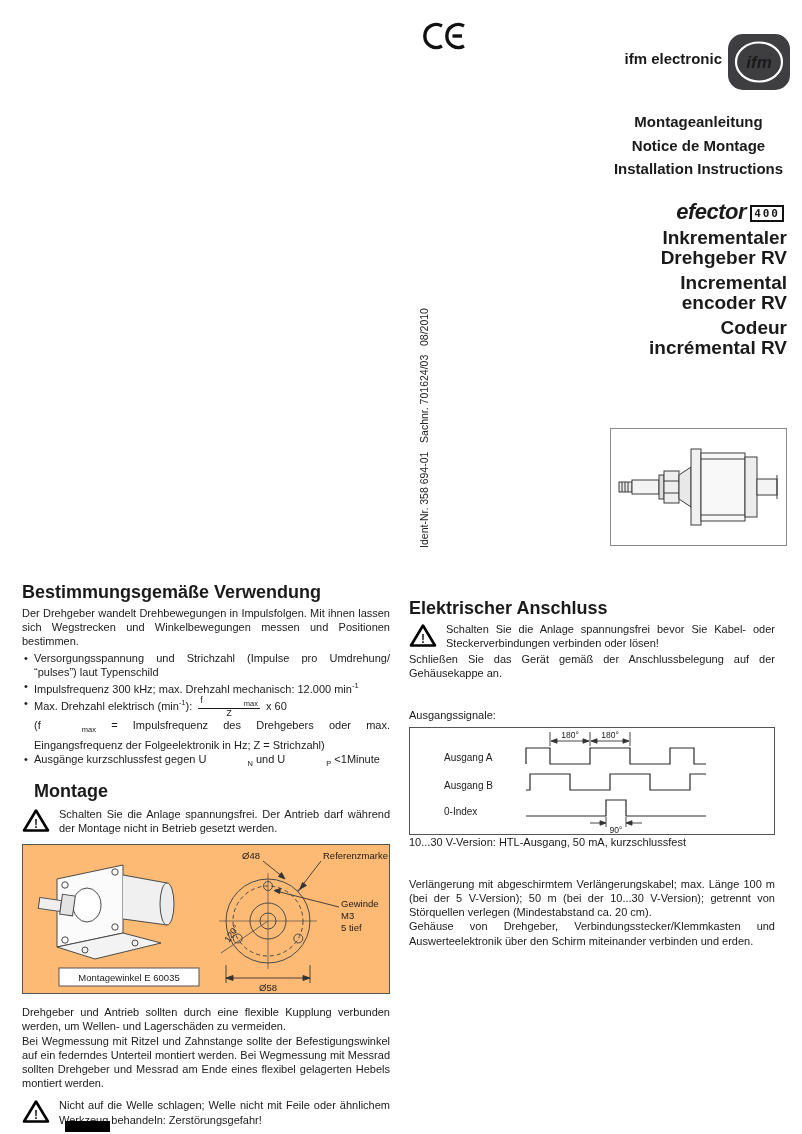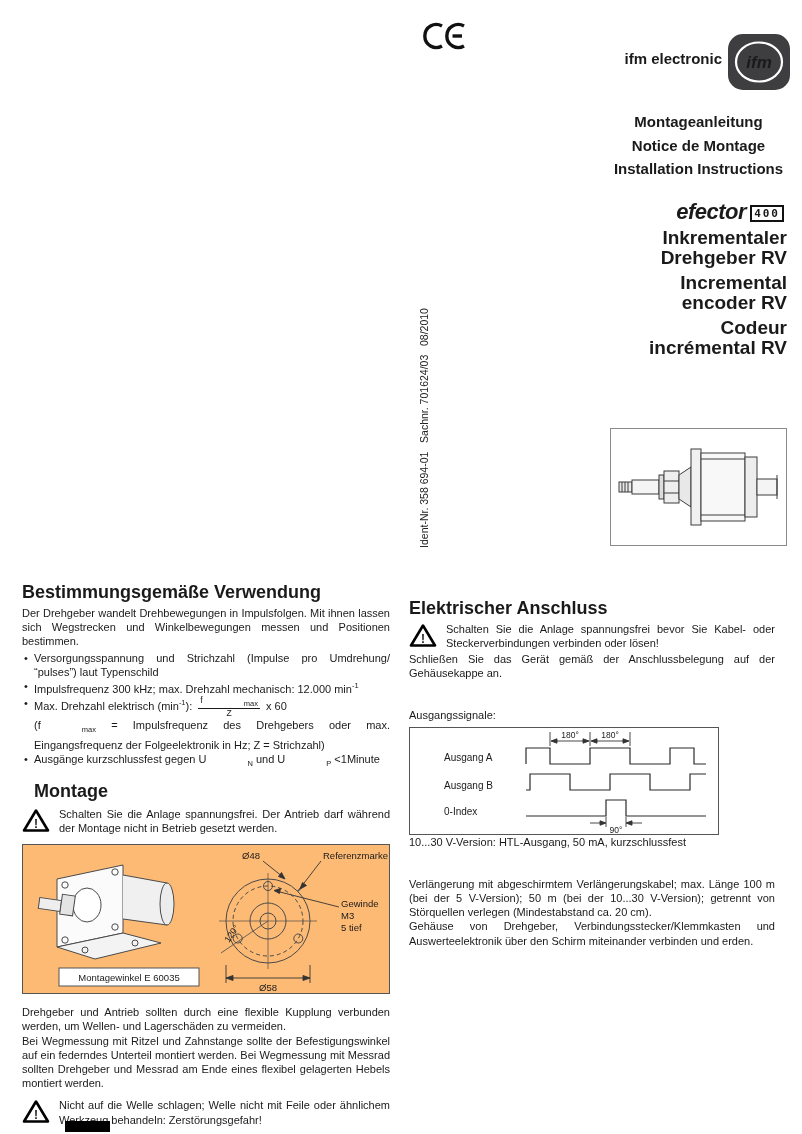--- a/index.html
+++ b/index.html
@@ -40,21 +40,21 @@
   .frac { display:inline-block; vertical-align:middle; text-align:center; font-size:8.5px;
     line-height:1.1; margin:0 3px; }
   .frac-num { display:block; border-bottom:1px solid #1a1a1a; padding:0 2px; }
   .frac-den { display:block; }
   .warn-row { display:flex; gap:9px; margin-top:5px; align-items:flex-start; }
   .warn-row .txt { flex:1; }
   .warn-icon { flex:0 0 28px; padding-top:1px; }
   .figure-frame { position:relative; margin-top:7px; width:368px; height:150px; border:1px solid #555; background:#fdba74; }
   .mt8 { margin-top:8px; } .mt11 { margin-top:11px; } .mt28 { margin-top:28px; }
   .h-montage { margin-top:10px; margin-bottom:0;margin-left:12px; }
-  .diagram-frame { position:relative; margin-top:4px; width:310px; height:108px; border:1px solid #555; background:#fff; }
+  .diagram-frame { position:relative; margin-top:4px; width:366px; height:108px; border:1px solid #555; background:#fff; }
   .reg-mark { position:absolute; left:65px; top:1121px; width:45px; height:11px; background:#000; }
   svg text { font-family:"Liberation Sans", sans-serif; fill:#1a1a1a; }
 </style>
 </head>
 <body>
 
 <div class="page">
 
   <div class="ce-mark">
     <svg width="46" height="32" viewBox="0 0 46 32">

